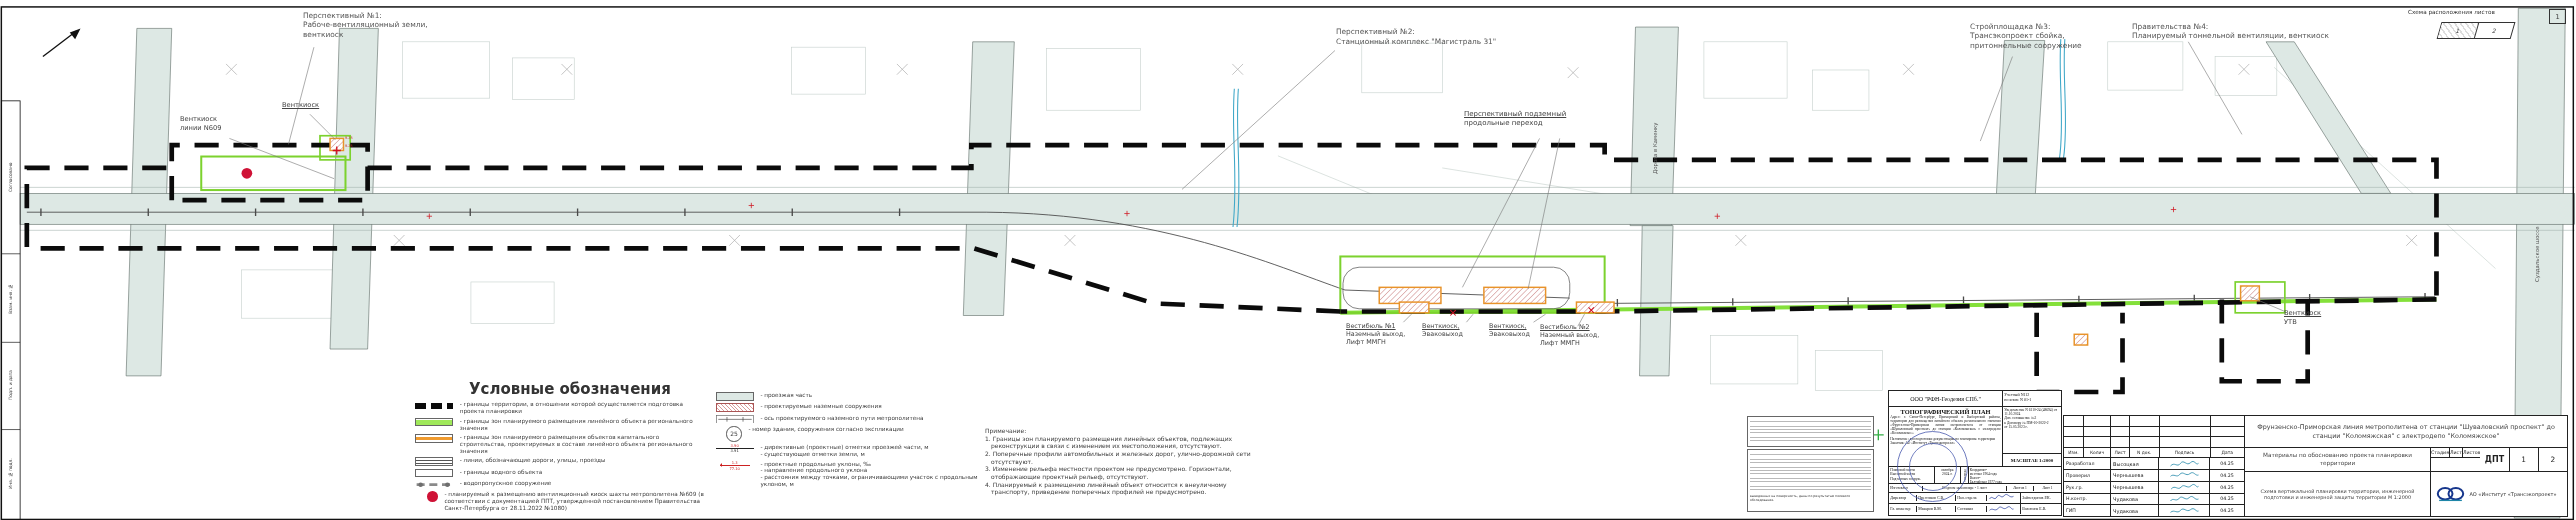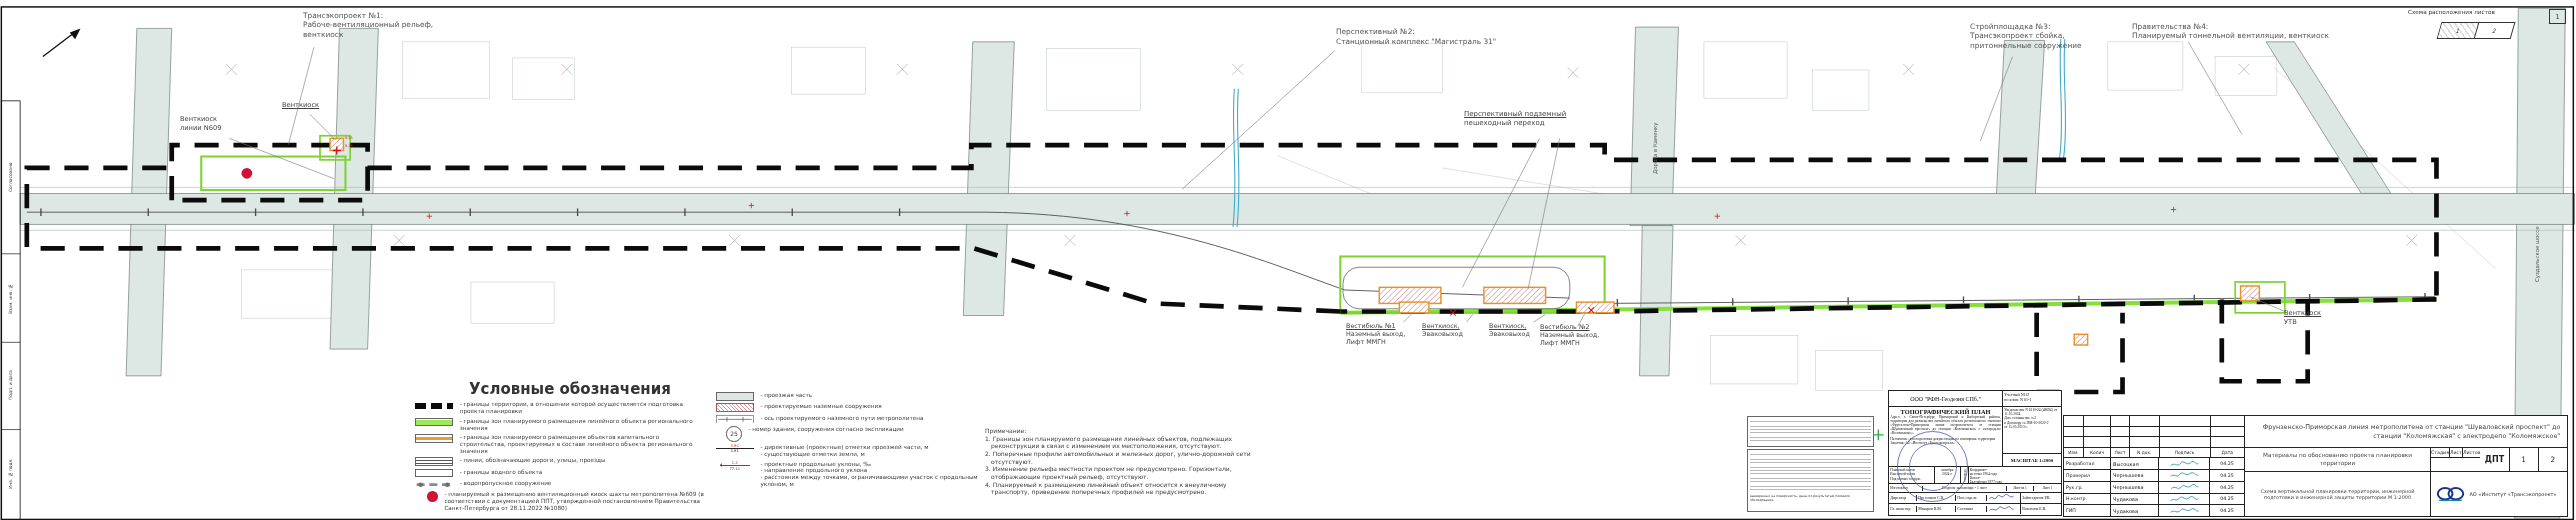--- a/index.html
+++ b/index.html
@@ -61,21 +61,21 @@
   .sigrow{flex:1;display:flex;border-bottom:0.7px solid #222;align-items:center;font-size:4.7px;}
   .sigrow:last-child{border-bottom:none;}
   .sigrow .role{width:47px;padding-left:2px;border-right:0.7px solid #222;height:100%;display:flex;align-items:center;box-sizing:border-box;}
   .sigrow .name{width:48px;padding-left:2px;border-right:0.7px solid #222;height:100%;display:flex;align-items:center;box-sizing:border-box;font-size:5px;}
   .sigrow .sig{width:51px;border-right:0.7px solid #222;height:100%;display:flex;align-items:center;justify-content:center;box-sizing:border-box;}
   .sigrow .date{flex:1;display:flex;align-items:center;justify-content:center;}
   .tb-right{flex:1;display:flex;flex-direction:column;}
   .tb-code{height:21.5px;border-bottom:0.7px solid #222;display:flex;align-items:center;justify-content:center;
            font-size:10.7px;letter-spacing:0.7px;color:#333;}
   .tb-project{height:32px;border-bottom:0.7px solid #222;display:flex;align-items:center;justify-content:center;
-              text-align:right;font-size:6.4px;line-height:1.3;padding:0 6.7px;box-sizing:border-box;color:#444;}
+              text-align:center;font-size:6.4px;line-height:1.3;padding:0 6.7px;box-sizing:border-box;color:#444;}
   .tb-rowC{height:23px;border-bottom:0.7px solid #222;display:flex;}
   .tb-mats{width:186px;border-right:0.7px solid #222;display:flex;align-items:center;justify-content:center;
            text-align:center;font-size:5.7px;line-height:1.25;box-sizing:border-box;color:#444;}
   .stagewrap{flex:1;display:flex;}
   .stagehead{height:8.7px;display:flex;border-bottom:0.7px solid #222;font-size:4.7px;}
   .stagehead span{flex:1;border-right:0.7px solid #222;display:flex;align-items:center;justify-content:center;box-sizing:border-box;}
   .stagehead span:last-child{border-right:none;}
   .stagevals{flex:1;display:flex;}
   .stagevals span{flex:1;border-right:0.7px solid #222;display:flex;align-items:center;justify-content:center;box-sizing:border-box;font-size:7.4px;}
   .stagevals span:first-child{font-weight:bold;font-size:8px;}
@@ -256,22 +256,22 @@
     </div>
 
   <div class="abs" style="left:2408px;top:9.4px;font-size:5.7px;color:#333">Схема расположения листов</div>
   <div class="abs schemecells" style="left:2439px;top:21.5px">
     <span>1</span>
     <span>2</span>
   </div>
   <div class="abs cornerbox" style="left:2549px;top:9.4px">1</div>
 
   <div class="abs callout" style="left:303px;top:10.7px">
-    <div>Трансэкопроект №1:</div>
-    <div>Рабоче-вентиляционный рельеф,</div>
+    <div>Перспективный №1:</div>
+    <div>Рабоче-вентиляционный земли,</div>
     <div>венткиоск</div>
   </div>
   <div class="abs callout" style="left:1336px;top:27px">
     <div>Перспективный №2:</div>
     <div>Станционный комплекс "Магистраль 31"</div>
   </div>
   <div class="abs callout" style="left:1970px;top:21.5px">
     <div>Стройплощадка №3:</div>
     <div>Трансэкопроект сбойка,</div>
     <div>притоннельные сооружение</div>
@@ -284,21 +284,21 @@
   <div class="abs lbl" style="left:180px;top:115px">
     <div>Венткиоск</div>
     <div>линии N609</div>
   </div>
   <div class="abs lbl u" style="left:282px;top:101px">Венткиоск</div>
   <div class="abs redmini" style="left:345px;top:136px">9.25</div>
   <div class="abs redmini" style="left:345px;top:144px">9.25</div>
 
   <div class="abs lbl" style="left:1464px;top:110px;font-size:7px">
     <div class="u">Перспективный подземный</div>
-    <div>пешеходный переход</div>
+    <div>продольные переход</div>
   </div>
 
   <div class="abs lbl" style="left:1346px;top:322px;font-size:6.4px">
     <div class="u">Вестибюль №1</div>
     <div>Наземный выход,</div>
     <div>Лифт ММГН</div>
   </div>
   <div class="abs lbl" style="left:1422px;top:322px;font-size:6.4px">
     <div class="u">Венткиоск,</div>
     <div>Эваковыход</div>

